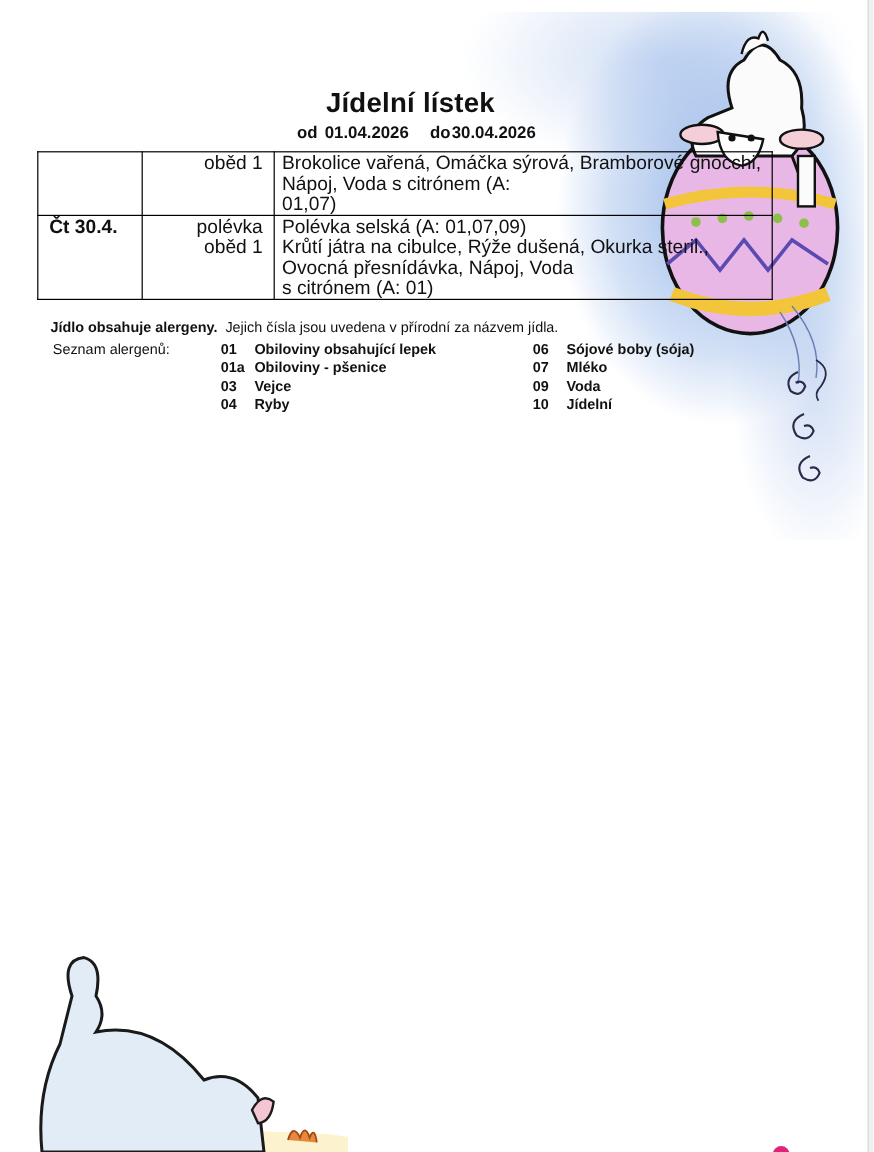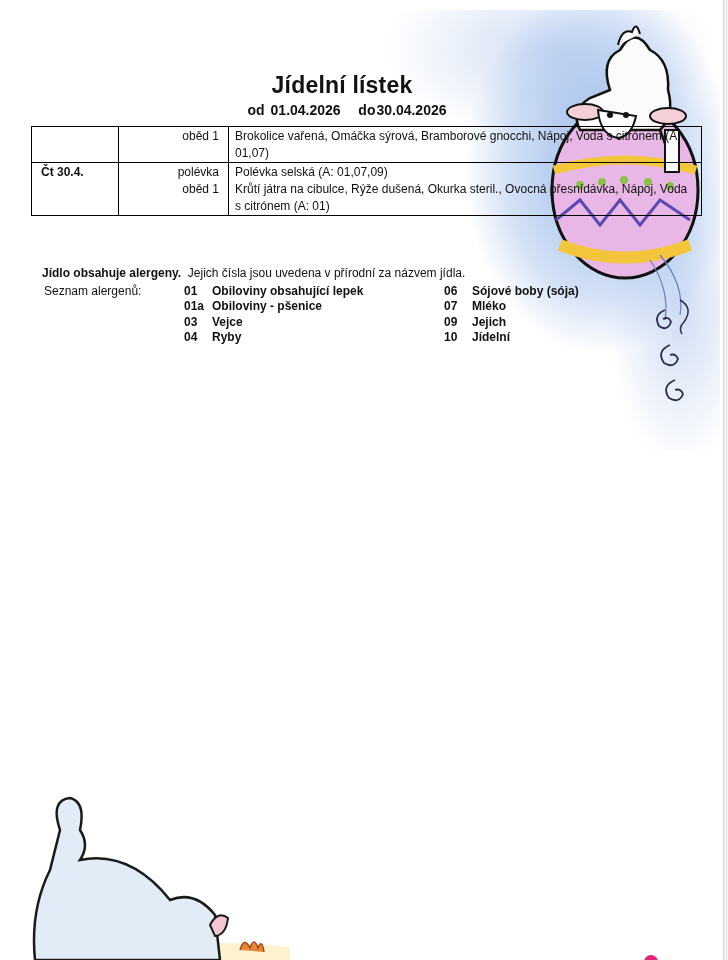--- a/index.html
+++ b/index.html
@@ -21,22 +21,22 @@
   .illus-egg { position:absolute; left:540px; top:20px; width:170px; height:260px; }
   .swirls { position:absolute; left:640px; top:250px; width:80px; height:180px; }
   .illus-lamb { position:absolute; left:20px; top:790px; width:270px; height:170px; }
   .flower-dot { position:absolute; left:644px; top:955px; width:14px; height:14px; border-radius:50%; background:#e0247a; }
 
   .title { position:absolute; left:0; width:684px; top:72px; text-align:center; font-weight:bold; font-size:23px; letter-spacing:0.2px; }
   .subtitle { position:absolute; left:0; width:694px; top:102px; text-align:center; font-weight:bold; font-size:14px; }
   .subtitle span { margin:0 3px; }
 
   table.menu {
-    position:absolute; left:31px; top:126px; width:671px;
-    border-collapse:collapse; font-size:12px; line-height:17px;
+    position:absolute; left:31px; top:126px; width:613px;
+    border-collapse:collapse; font-size:16px; line-height:17px;
     background:transparent;
   }
   table.menu td { border-top:1px solid #000; border-bottom:1px solid #000; vertical-align:top; padding:0; }
   table.menu tr.day td { border-left:1px solid #000; border-right:1px solid #000; }
   td.c-day { width:77px; font-weight:bold; padding-left:9px !important; }
   td.c-type { width:100px; text-align:right; padding-right:9px !important; }
   td.c-food { padding-left:6px !important; padding-right:4px !important;margin-top:36px; }
   .line { display:block; }
   .day-row td { padding-top:1px !important; }
 
@@ -157,19 +157,19 @@
   <div class="al-item">
       <span class="al-code">06</span>
       <span>Sójové boby (sója)</span>
     </div>
   <div class="al-item">
       <span class="al-code">07</span>
       <span>Mléko</span>
     </div>
   <div class="al-item">
       <span class="al-code">09</span>
-      <span>Jejich</span>
+      <span>Voda</span>
     </div>
   <div class="al-item">
       <span class="al-code">10</span>
       <span>Jídelní</span>
     </div>
 </div>
 
 </body></html>

